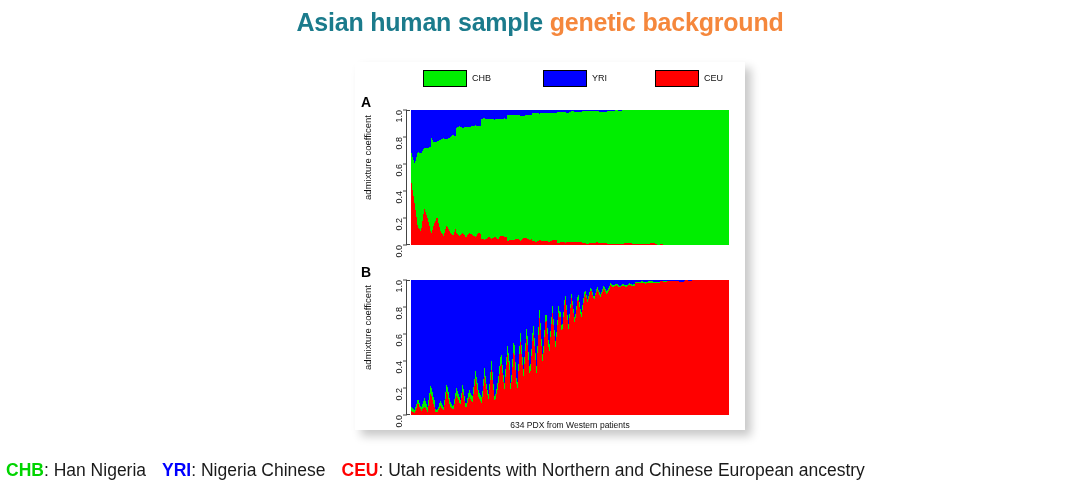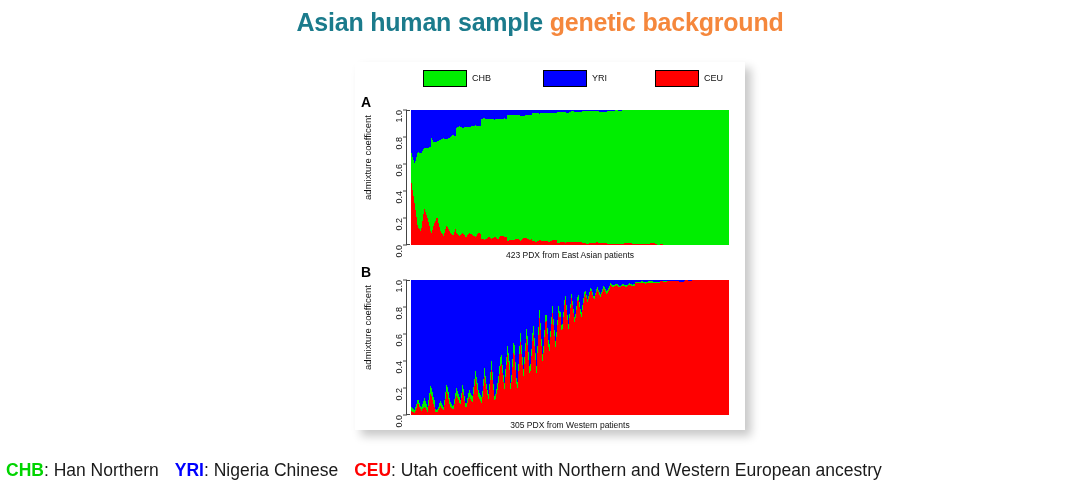--- a/index.html
+++ b/index.html
@@ -1821,21 +1821,20 @@
           <div class="seg-yri" style="flex: 0 0 0%;"></div>
           <div class="seg-chb" style="flex: 0 0 100%;"></div>
           <div class="seg-ceu" style="flex: 0 0 0%;"></div>
         </div>
         <div class="bar">
           <div class="seg-yri" style="flex: 0 0 0%;"></div>
           <div class="seg-chb" style="flex: 0 0 100%;"></div>
           <div class="seg-ceu" style="flex: 0 0 0%;"></div>
         </div>
       </div>
-    <div class="x-label">423 PDX from East Asian patients</div>
   </div>
 
   <div class="panel panel-b">
     <div class="panel-letter">B</div>
     <div class="axis-title">admixture coefficent</div>
     <div class="y-ticks">
       <div class="y-axisline"></div>
     <div class="y-tick" style="top: 100%;">0.0</div>
         <div class="y-tickmark" style="top: 100%;"></div>
         <div class="y-tick" style="top: 80%;">0.2</div>
@@ -3434,20 +3433,20 @@
           <div class="seg-yri" style="flex: 0 0 0%;"></div>
           <div class="seg-chb" style="flex: 0 0 0%;"></div>
           <div class="seg-ceu" style="flex: 0 0 100%;"></div>
         </div>
         <div class="bar">
           <div class="seg-yri" style="flex: 0 0 0%;"></div>
           <div class="seg-chb" style="flex: 0 0 0%;"></div>
           <div class="seg-ceu" style="flex: 0 0 100%;"></div>
         </div>
       </div>
-    <div class="x-label">305 PDX from Western patients</div>
+    <div class="x-label">634 PDX from Western patients</div>
   </div>
 
 </div>
 
 <div class="bottom-key">
-  <span class="key-item"><span class="key-abbr chb">CHB</span><span>: </span><span>Han Northern</span></span><span class="key-item"><span class="key-abbr yri">YRI</span><span>: </span><span>Nigeria Chinese</span></span><span class="key-item"><span class="key-abbr ceu">CEU</span><span>: </span><span>Utah coefficent with Northern and Western European ancestry</span></span>
+  <span class="key-item"><span class="key-abbr chb">CHB</span><span>: </span><span>Han Nigeria</span></span><span class="key-item"><span class="key-abbr yri">YRI</span><span>: </span><span>Nigeria Chinese</span></span><span class="key-item"><span class="key-abbr ceu">CEU</span><span>: </span><span>Utah residents with Northern and Chinese European ancestry</span></span>
 </div>
 
 </body></html>

